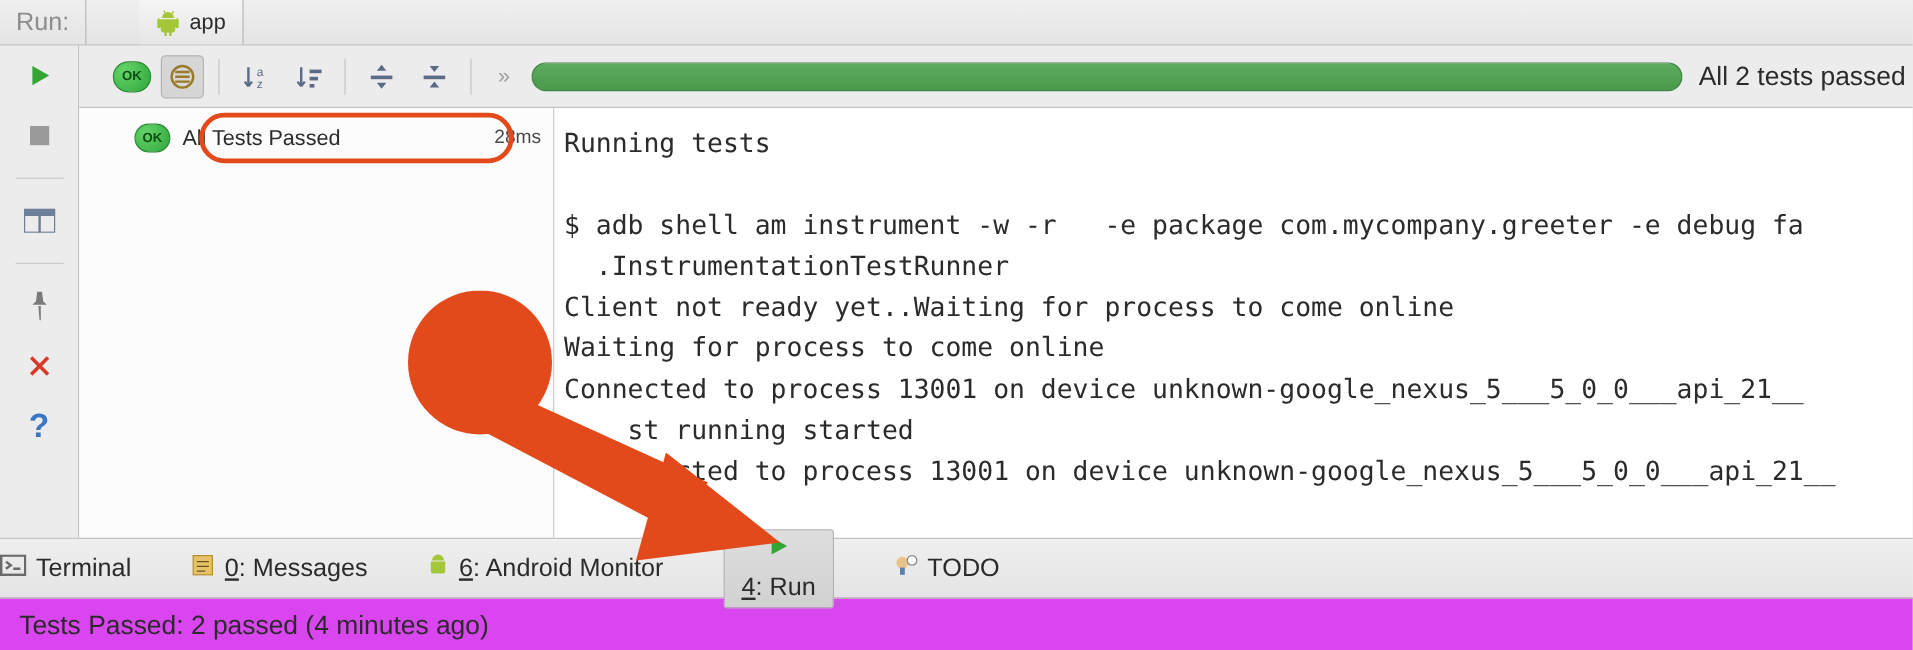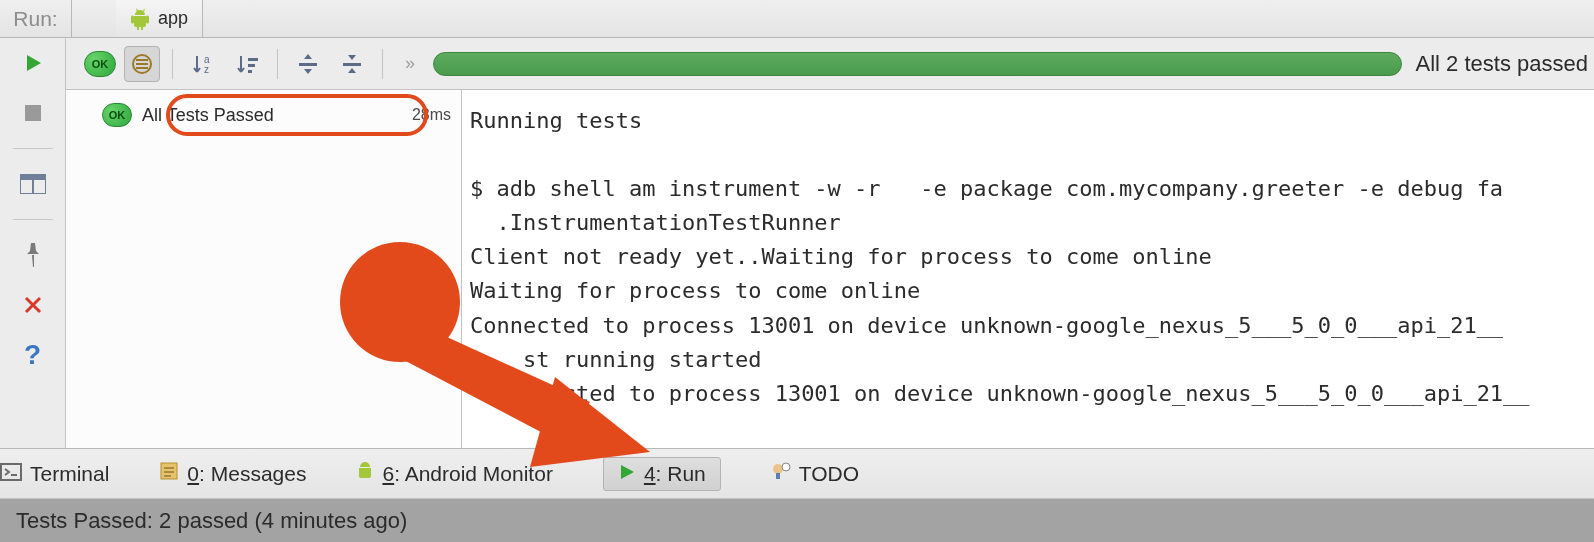--- a/index.html
+++ b/index.html
@@ -18,21 +18,21 @@
 .main-row { height: 410px; display: flex; }
 
 
 .gutter { width: 66px; background: #ececec; border-right: 1px solid #c3c3c3; display: flex; flex-direction: column; align-items: center; padding-top: 10px; gap: 20px; }
 .gutter .btn { width: 36px; height: 30px; display:flex; align-items:center; justify-content:center; cursor:pointer; }
 .divider { width: 40px; height: 1px; background: #c9c9c9; }
 
 
 .results { flex: 1; display: flex; flex-direction: column; }
 .toolbar2 { height: 52px; display: flex; align-items: center; background: #ececec; border-bottom: 1px solid #c3c3c3; padding-left: 4px; gap: 8px; position: relative; }
-.ok-oval { width: 32px; height: 26px; border-radius: 13px; background: radial-gradient(circle at 30% 30%, #66d46a, #2ea63c); display:flex; align-items:center; justify-content:center; font-size:11px; font-weight:bold; color:#0a4e12; border:1px solid #2a8a34; }
+.ok-oval { width: 32px; height: 26px; border-radius: 13px; background: radial-gradient(circle at 30% 30%, #66d46a, #2ea63c); display:flex; align-items:center; justify-content:center; font-size:11px; font-weight:bold; color:#0a4e12; border:1px solid #2a8a34;margin-left:10px; }
 .flat-btn { width: 36px; height: 36px; display:flex; align-items:center; justify-content:center; cursor:pointer; border-radius:4px; }
 .flat-btn.selected { background: #d6d6d6; border:1px solid #b3b3b3; }
 .vsep { width: 1px; height: 30px; background: #c3c3c3; margin: 0 4px; }
 .chevron { color:#a0a0a0; font-size:18px; margin: 0 10px; }
 .progress-wrap { flex: 1; display:flex; align-items:center; gap: 14px; padding-right: 6px; }
 .progress-bar { flex:1; height: 24px; border-radius: 12px; background: linear-gradient(#5dab5f,#4a9a4c); border:1px solid #3d8540; }
 .progress-text { font-size: 22px; white-space: nowrap; }
 
 .body-row { flex:1; display:flex; }
 .tree { width: 396px; background: #fcfcfc; border-right: 1px solid #c3c3c3; padding-top: 4px; }
@@ -40,25 +40,25 @@
 .tree-row .ok-oval { width: 30px; height: 24px; border-radius: 12px; }
 .tree-row .title { font-size: 18px; }
 .tree-row .timing { margin-left: auto; margin-right: 10px; color: #4a4a4a; font-size: 16px; }
 .highlight-ring { position:absolute; left: 100px; top: 0px; width: 262px; height: 42px; border: 4px solid #e24a1c; border-radius: 22px; pointer-events:none; }
 
 .console { flex:1; background: #fff; padding: 14px 8px; font-family: Menlo, Consolas, monospace; font-size: 22px; line-height: 1.55; white-space: pre; overflow: hidden; }
 
 
 .panel-tabs { height: 50px; display:flex; align-items:center; border-top:1px solid #b8b8b8; background: linear-gradient(#efefef,#e4e4e4); padding-left: 0; gap: 50px; }
 .ptab { display:flex; align-items:center; gap: 8px; font-size: 21px; cursor:pointer; }
-.ptab.active { background: linear-gradient(#dedede,#d1d1d1); border:1px solid #b3b3b3; border-radius:3px; padding: 4px 14px; }
+.ptab.active { background: linear-gradient(#dedede,#d1d1d1); border:1px solid #b3b3b3; border-radius:3px; padding: 4px 14px; flex-direction: column; }
 .uline { text-decoration: underline; }
 
 
-.status-bar { height: 44px; display:flex; align-items:center; border-top:1px solid #c3c3c3; background: #a3a3a3; padding-left: 16px; font-size: 22px; }
+.status-bar { height: 44px; display:flex; align-items:center; border-top:1px solid #c3c3c3; background: #d946ef; padding-left: 16px; font-size: 22px; }
 
 
 .annotation { position: absolute; left: 330px; top: 242px; pointer-events: none; }
 </style>
 </head>
 <body>
 
 <div class="tab-strip">
   <div class="run-label">Run:</div>
   <div class="tab inactive">

